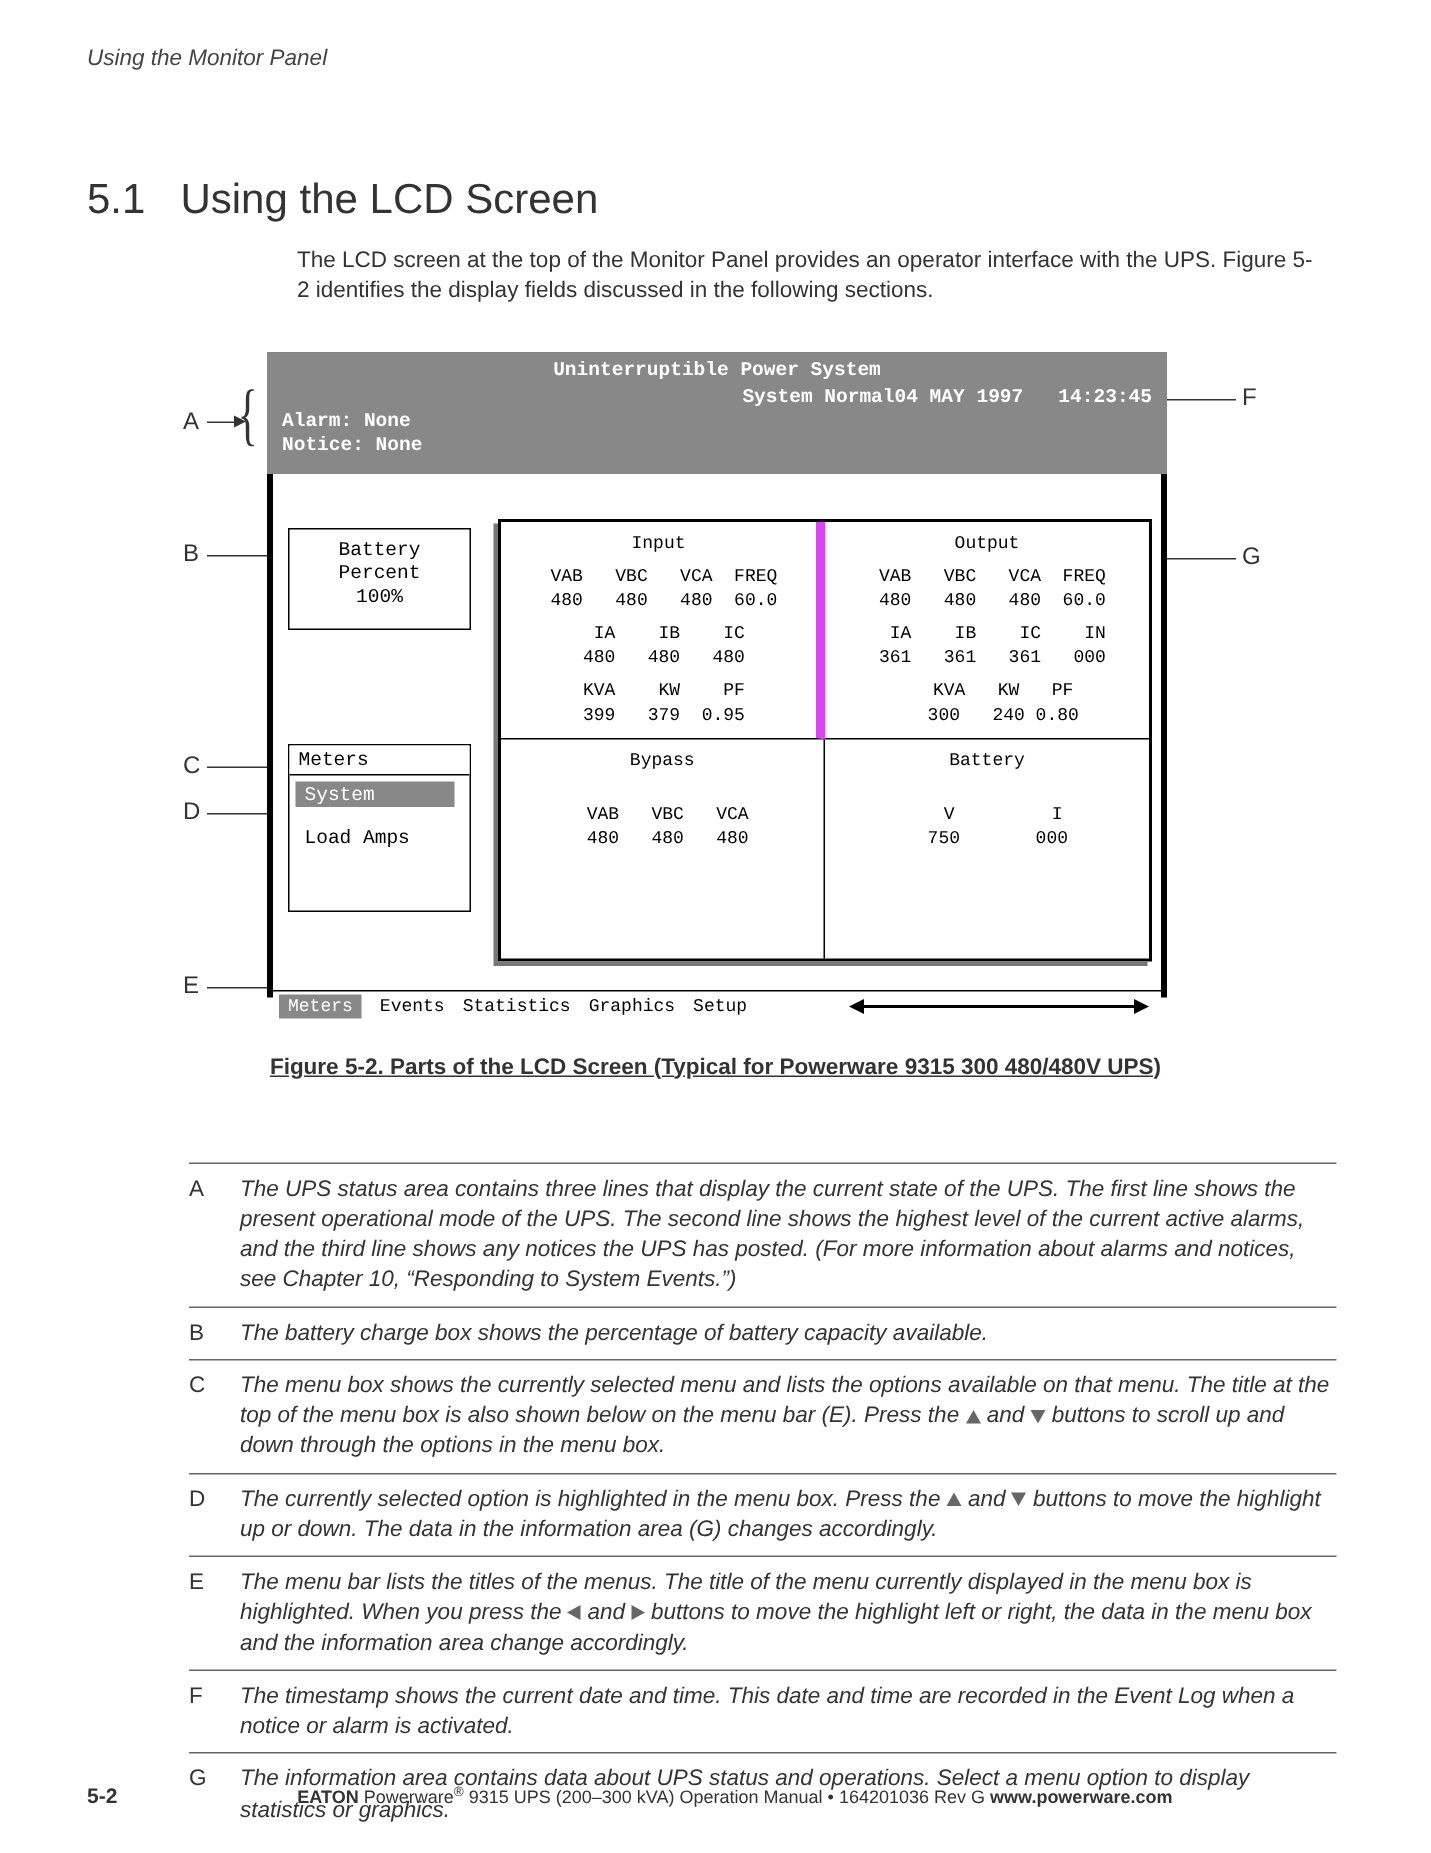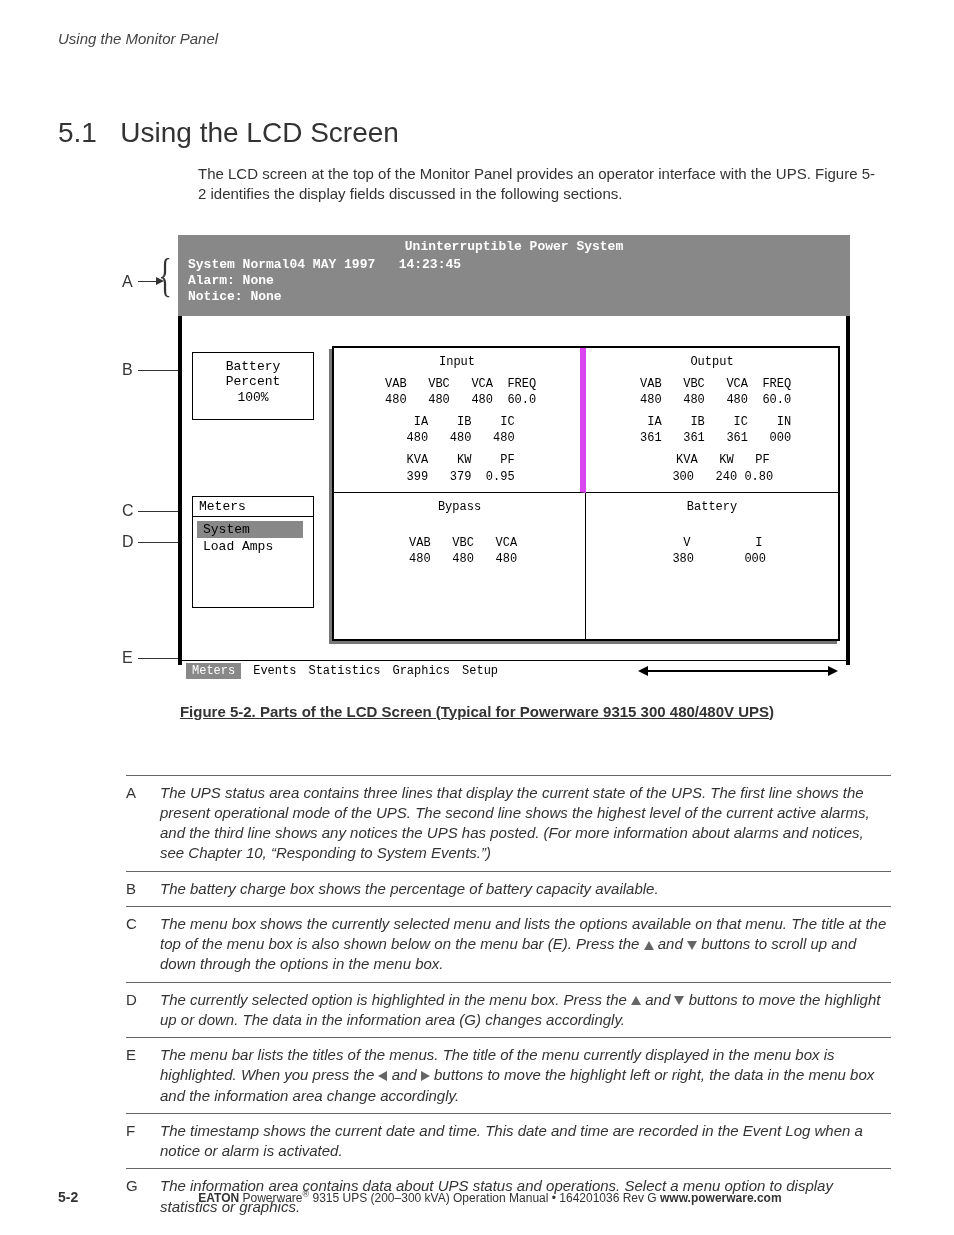--- a/index.html
+++ b/index.html
@@ -40,36 +40,36 @@
   
   .figwrap {
     position: relative;
     margin-top: 30px;
     height: 460px;
   }
   .lcd {
     position: absolute;
     left: 120px;
     top: 0;
-    width: 672px;
+    width: 600px;
     height: 430px;
     background: #000;
     font-family: "Courier New", monospace;
     font-size: 13px;
     color: #000;
   }
   .lcd-header {
     background: #888;
     color: #fff;
     padding: 4px 10px 10px 10px;
     font-weight: bold;
     line-height: 1.25;
   }
   .lcd-title { text-align: center; margin-bottom: 2px; }
-  .lcd-row1 { display: flex; justify-content: flex-start; }
+  .lcd-row1 { display: flex; justify-content: flex-end; margin-left: 22px; }
   .lcd-body {
     background: #fff;
     margin: 0 4px 4px 4px;
     height: 365px;
     position: relative;
   }
   .batt-box {
     position: absolute;
     left: 10px; top: 36px;
     width: 120px; height: 60px;
@@ -83,23 +83,23 @@
     left: 10px; top: 180px;
     width: 120px; height: 110px;
     border: 1px solid #000;
   }
   .menu-title {
     border-bottom: 1px solid #000;
     padding: 2px 6px;
     background: #fff;
   }
   .menu-sel {
-    background: #888; color: #000000;
+    background: #888; color: #ffffff;
     padding: 1px 6px;
-    margin: 4px 10px 0 4px;
+    margin: 4px 10px 12px 4px;
   }
   .menu-item { padding: 1px 6px; margin: 0 4px; }
   .info {
     position: absolute;
     left: 150px; top: 30px; right: 6px; bottom: 40px;
     border: 2px solid #000;
     box-shadow: -3px 3px 0 #777;
   }
   .quad {
     position: absolute;
@@ -318,21 +318,21 @@
           <div class="quad q-bl">
             <div class="q-title">Bypass</div>
             <div style="height:14px"></div>
             <div class="mono-row"> VAB   VBC   VCA</div>
             <div class="mono-row"> 480   480   480</div>
           </div>
           <div class="quad q-br">
             <div class="q-title">Battery</div>
             <div style="height:14px"></div>
             <div class="mono-row">   V         I</div>
-            <div class="mono-row">  380       000</div>
+            <div class="mono-row">  750       000</div>
           </div>
         </div>
         <div class="menubar">
           <span class="mb-sel">Meters</span>
           <span class="mb-item">Events</span>
           <span class="mb-item">Statistics</span>
           <span class="mb-item">Graphics</span>
           <span class="mb-item">Setup</span>
           <span class="mb-arrows">
               <span class="la"></span>

